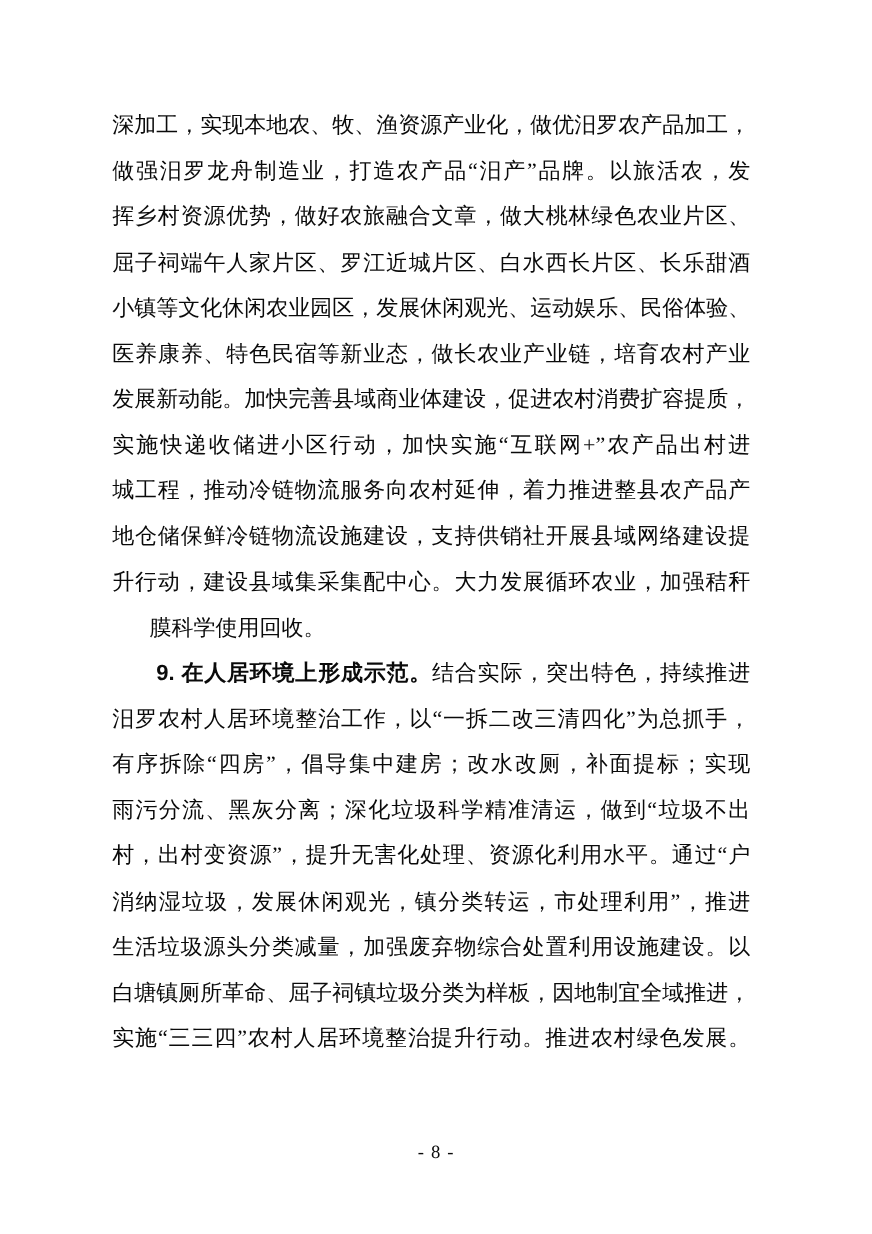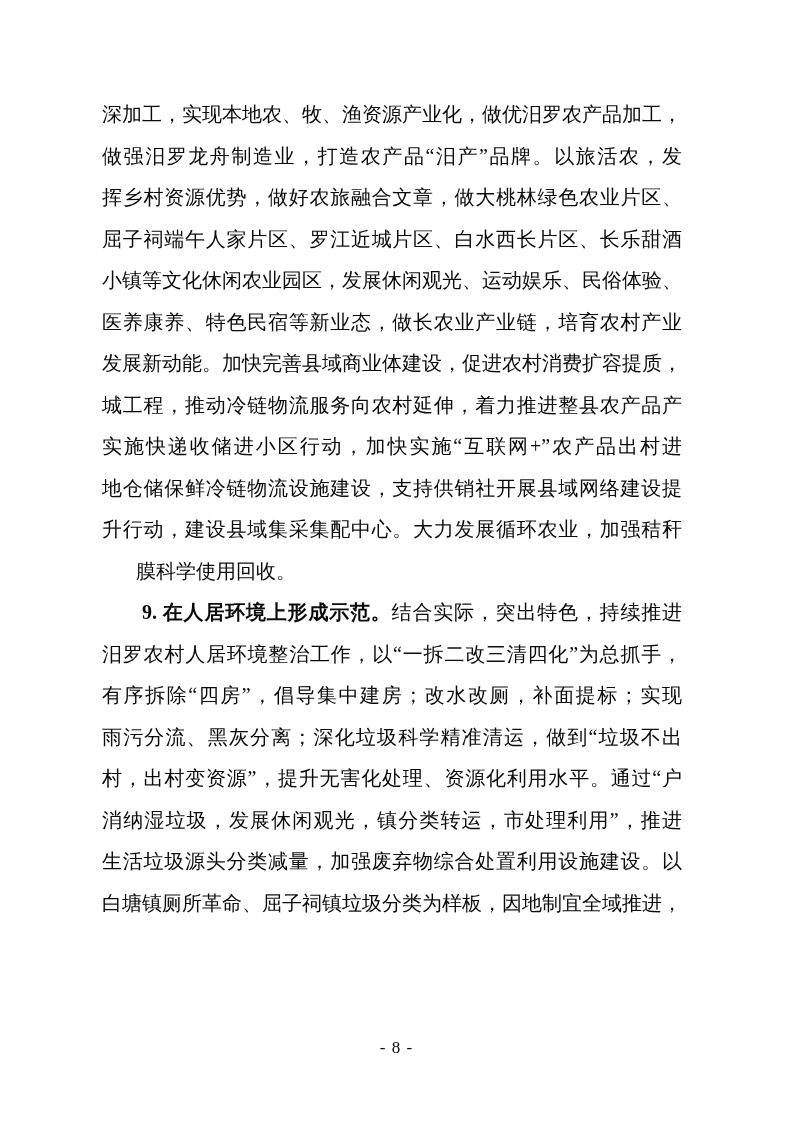--- a/index.html
+++ b/index.html
@@ -38,21 +38,21 @@
   .line { white-space: normal; }
   .line-short {
     text-align-last: left;
     margin-left: 34px;
   }
   .line-indent {
     text-indent: 40px;
   }
   .bold-heading {
     font-weight: 700;
-    font-family: Liberation Serif, serif;
+    font-family: Liberation Sans, sans-serif;
   }
   .page-number {
     position: absolute;
     top: 1038px;
     left: 0;
     width: 100%;
     text-align: center;
     font-size: 17px;
     letter-spacing: 1px;
     color: #0a0a0a;
@@ -66,34 +66,35 @@
   <div class="text-block">
 
     <section>
       <div class="line">深加工，实现本地农、牧、渔资源产业化，做优汨罗农产品加工，</div>
       <div class="line">做强汨罗龙舟制造业，打造农产品“汨产”品牌。以旅活农，发</div>
       <div class="line">挥乡村资源优势，做好农旅融合文章，做大桃林绿色农业片区、</div>
       <div class="line">屈子祠端午人家片区、罗江近城片区、白水西长片区、长乐甜酒</div>
       <div class="line">小镇等文化休闲农业园区，发展休闲观光、运动娱乐、民俗体验、</div>
       <div class="line">医养康养、特色民宿等新业态，做长农业产业链，培育农村产业</div>
       <div class="line">发展新动能。加快完善县域商业体建设，促进农村消费扩容提质，</div>
+      <div class="line">实施快递收储进小区行动，加快实施“互联网+”农产品出村进</div>
       <div class="line">城工程，推动冷链物流服务向农村延伸，着力推进整县农产品产</div>
-      <div class="line">实施快递收储进小区行动，加快实施“互联网+”农产品出村进</div>
       <div class="line">地仓储保鲜冷链物流设施建设，支持供销社开展县域网络建设提</div>
       <div class="line">升行动，建设县域集采集配中心。大力发展循环农业，加强秸秆</div>
       <div class="line line-short">膜科学使用回收。</div>
     </section>
 
     <section>
       <div class="line line-indent"><span class="bold-heading">9. 在人居环境上形成示范。</span><span>结合实际，突出特色，持续推进</span></div>
       <div class="line">汨罗农村人居环境整治工作，以“一拆二改三清四化”为总抓手，</div>
       <div class="line">有序拆除“四房”，倡导集中建房；改水改厕，补面提标；实现</div>
       <div class="line">雨污分流、黑灰分离；深化垃圾科学精准清运，做到“垃圾不出</div>
       <div class="line">村，出村变资源”，提升无害化处理、资源化利用水平。通过“户</div>
       <div class="line">消纳湿垃圾，发展休闲观光，镇分类转运，市处理利用”，推进</div>
       <div class="line">生活垃圾源头分类减量，加强废弃物综合处置利用设施建设。以</div>
       <div class="line">白塘镇厕所革命、屈子祠镇垃圾分类为样板，因地制宜全域推进，</div>
+      <div class="line">实施“三三四”农村人居环境整治提升行动。推进农村绿色发展。</div>
     </section>
 
   </div>
 
   <div class="page-number">- 8 -</div>
 </div>
 
 </body></html>

